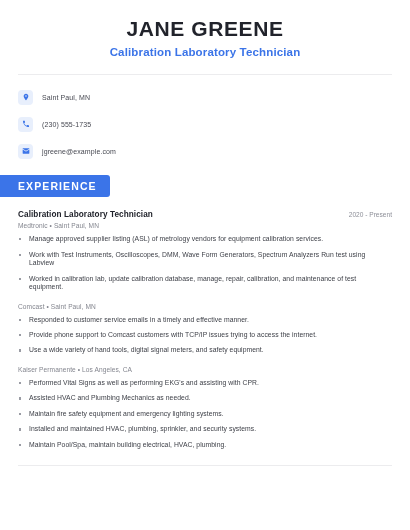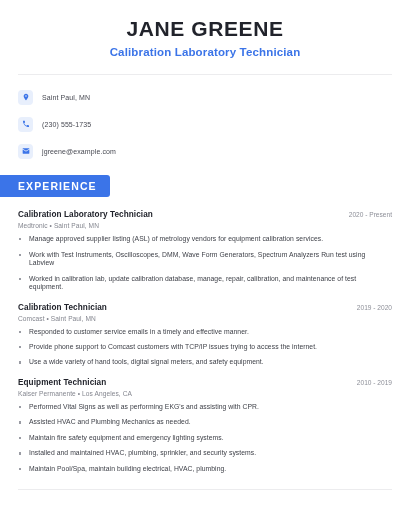--- a/index.html
+++ b/index.html
@@ -200,37 +200,29 @@
         </div>
         <div class="job-sub">Medtronic  •  Saint Paul, MN</div>
         <ul class="bullets">
           <li>Manage approved supplier listing (ASL) of metrology vendors for equipment calibration services.</li>
           <li>Work with Test Instruments, Oscilloscopes, DMM, Wave Form Generators, Spectrum Analyzers Run test using Labview</li>
           <li>Worked in calibration lab, update calibration database, manage, repair, calibration, and maintenance of test equipment.</li>
         </ul>
       </div>
 
       <div class="job">
-        <div class="job-head">
-          <span class="job-role">Calibration Technician</span>
-          <span class="job-dates">2019 - 2020</span>
-        </div>
         <div class="job-sub">Comcast  •  Saint Paul, MN</div>
         <ul class="bullets">
           <li>Responded to customer service emails in a timely and effective manner.</li>
           <li>Provide phone support to Comcast customers with TCP/IP issues trying to access the internet.</li>
           <li>Use a wide variety of hand tools, digital signal meters, and safety equipment.</li>
         </ul>
       </div>
 
       <div class="job">
-        <div class="job-head">
-          <span class="job-role">Equipment Technician</span>
-          <span class="job-dates">2010 - 2019</span>
-        </div>
         <div class="job-sub">Kaiser Permanente  •  Los Angeles, CA</div>
         <ul class="bullets">
           <li>Performed Vital Signs as well as performing EKG's and assisting with CPR.</li>
           <li>Assisted HVAC and Plumbing Mechanics as needed.</li>
           <li>Maintain fire safety equipment and emergency lighting systems.</li>
           <li>Installed and maintained HVAC, plumbing, sprinkler, and security systems.</li>
           <li>Maintain Pool/Spa, maintain building electrical, HVAC, plumbing.</li>
         </ul>
       </div>
 

